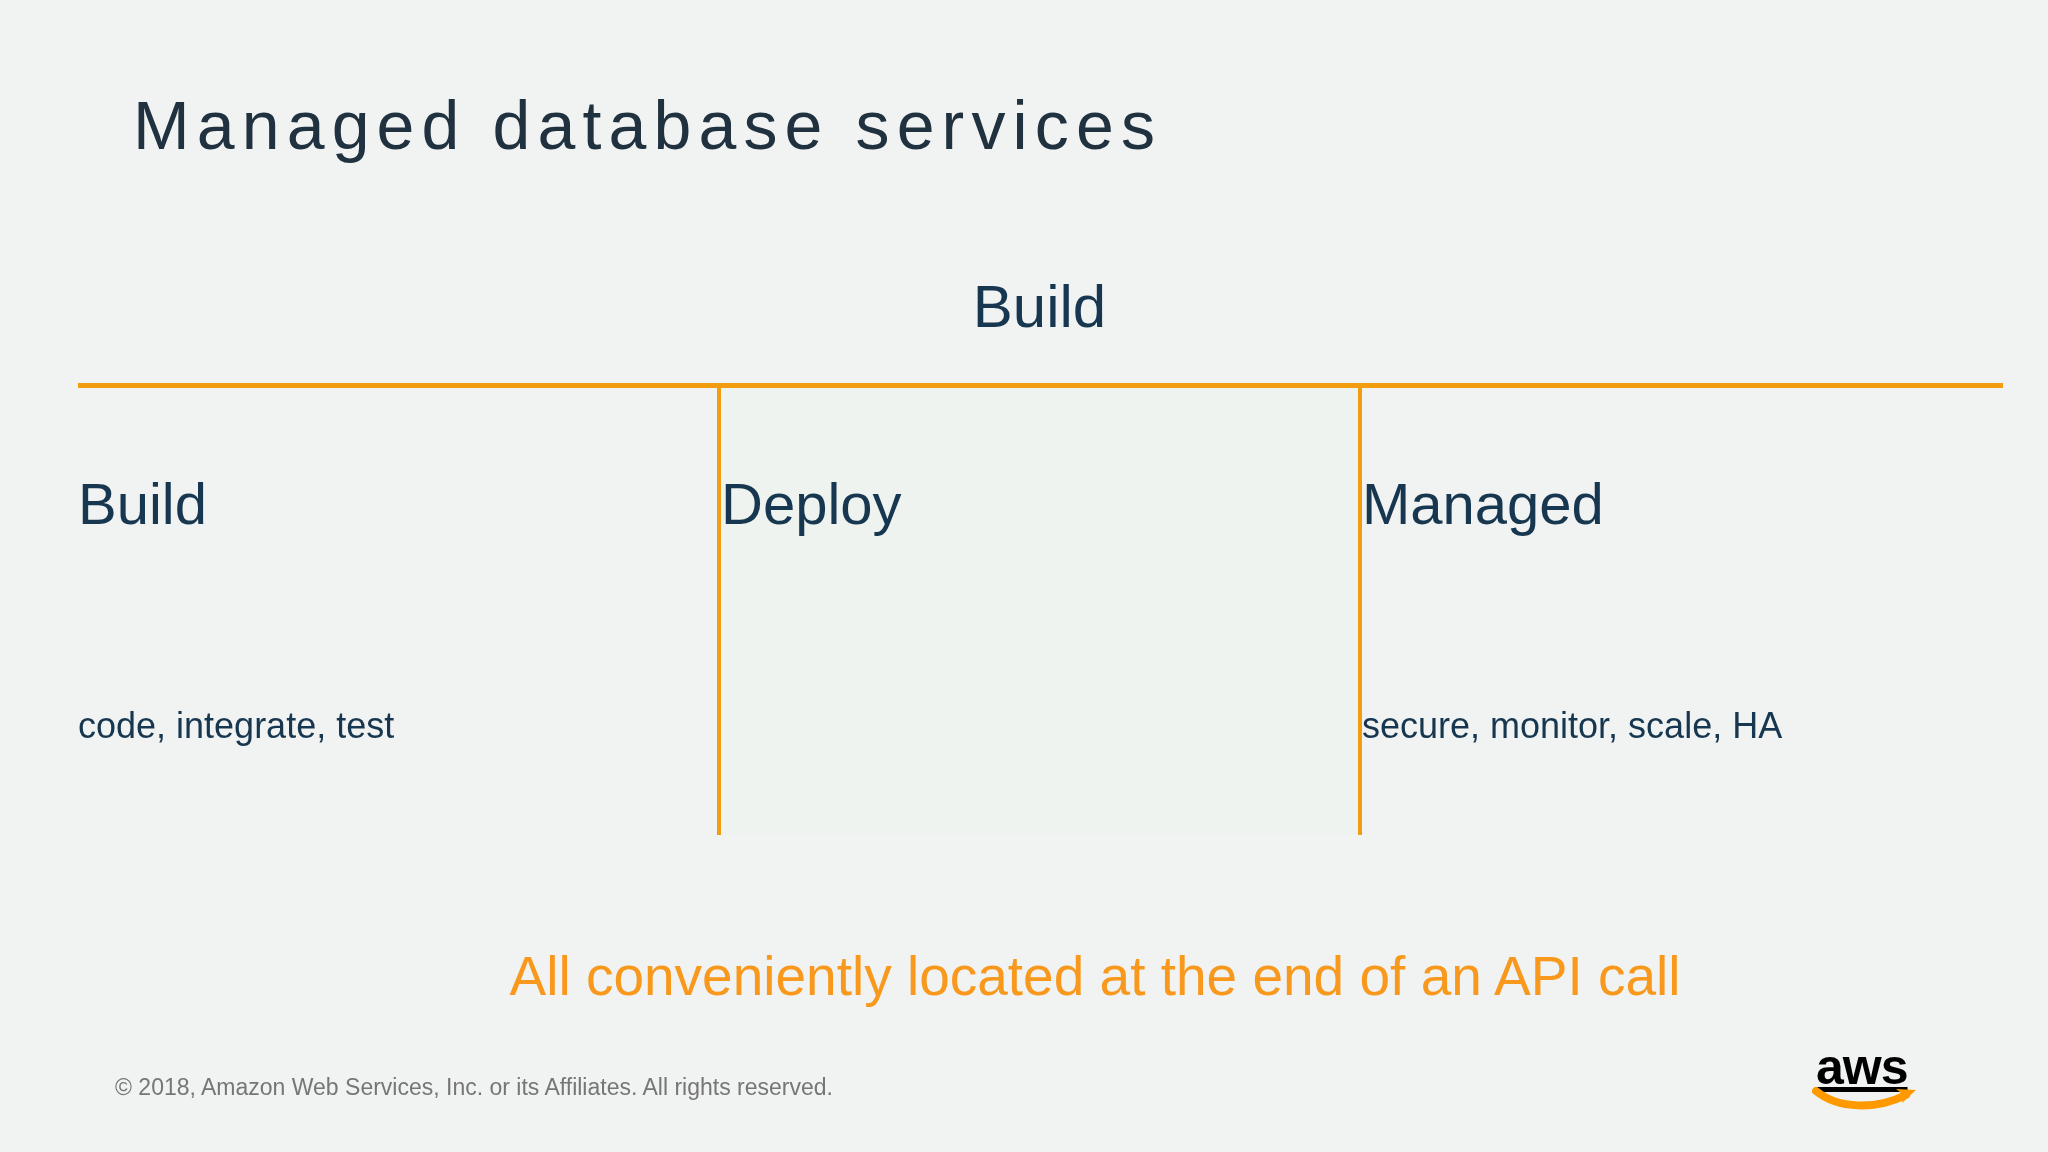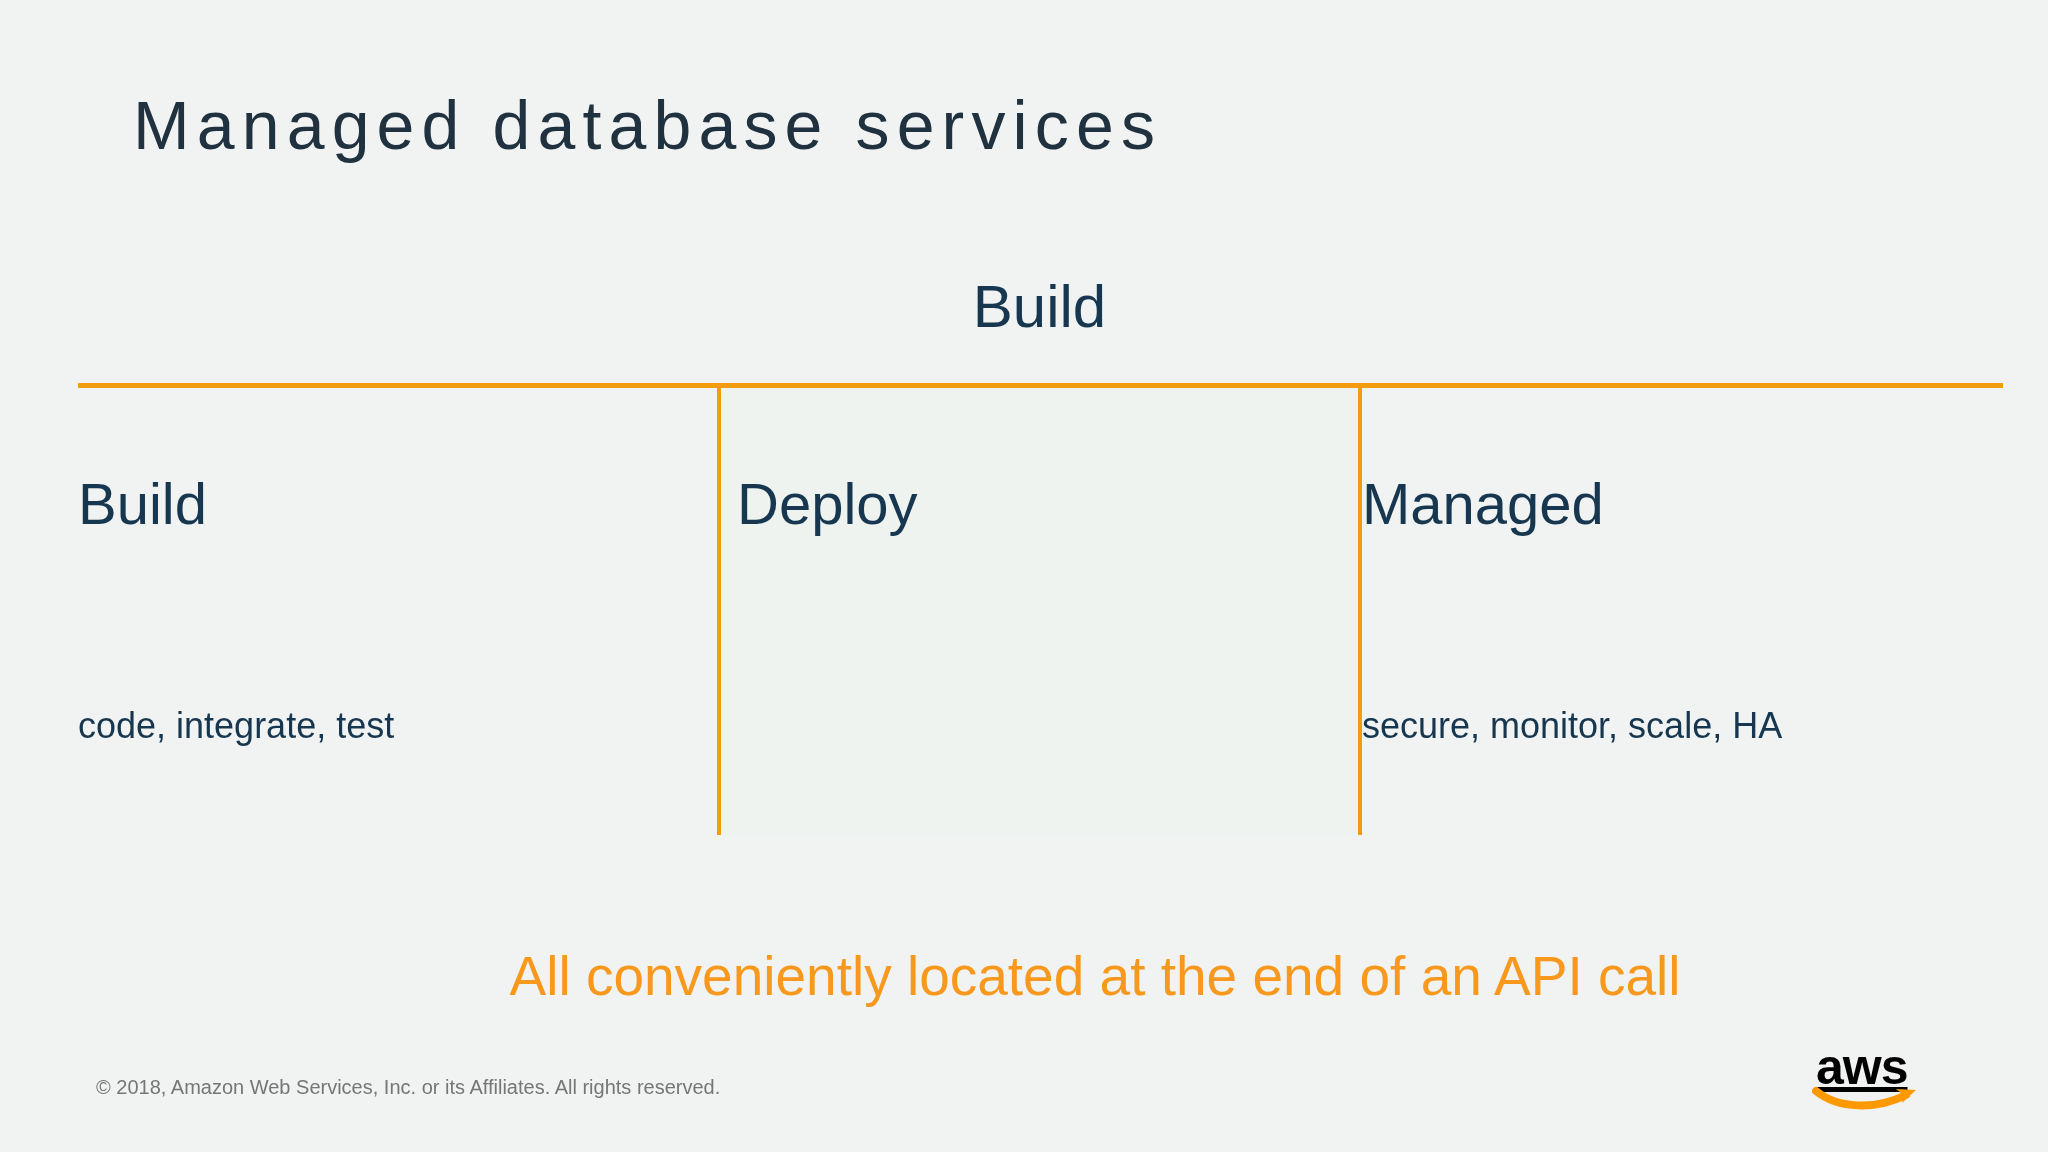--- a/index.html
+++ b/index.html
@@ -60,21 +60,21 @@
     background: #F29D0F;
   }
   .v-line.first  { left: 717px; }
   .v-line.second { left: 1358px; }
   .col {
     position: absolute;
     top: 383px;
     height: 452px;
   }
   .col.c1 { left: 78px;   width: 639px; }
-  .col.c2 { left: 737px;  width: 570px; }
+  .col.c2 { left: 721px;  width: 570px; }
   .col.c3 { left: 1362px; width: 641px; }
   .col-header {
     position: absolute;
     top: 87px;   
     left: 0;
     width: 100%;
     text-align: left;
     font-size: 58px;
     color: #16374F;
     white-space: nowrap;
@@ -93,23 +93,23 @@
     position: absolute;
     left: 1095px;
     top: 944px;
     transform: translateX(-50%);
     font-size: 55px;
     color: #F8991D;
     white-space: nowrap;
   }
   .footer-copyright {
     position: absolute;
-    left: 96px;
+    left: 115px;
     top: 1075px;
-    font-size: 20px;
+    font-size: 23px;
     line-height: 24px;
     color: #767676;
     white-space: nowrap;
     text-align: center;
   }
   .aws-logo {
     position: absolute;
     left: 1812px;
     top: 1040px;
     width: 110px;

